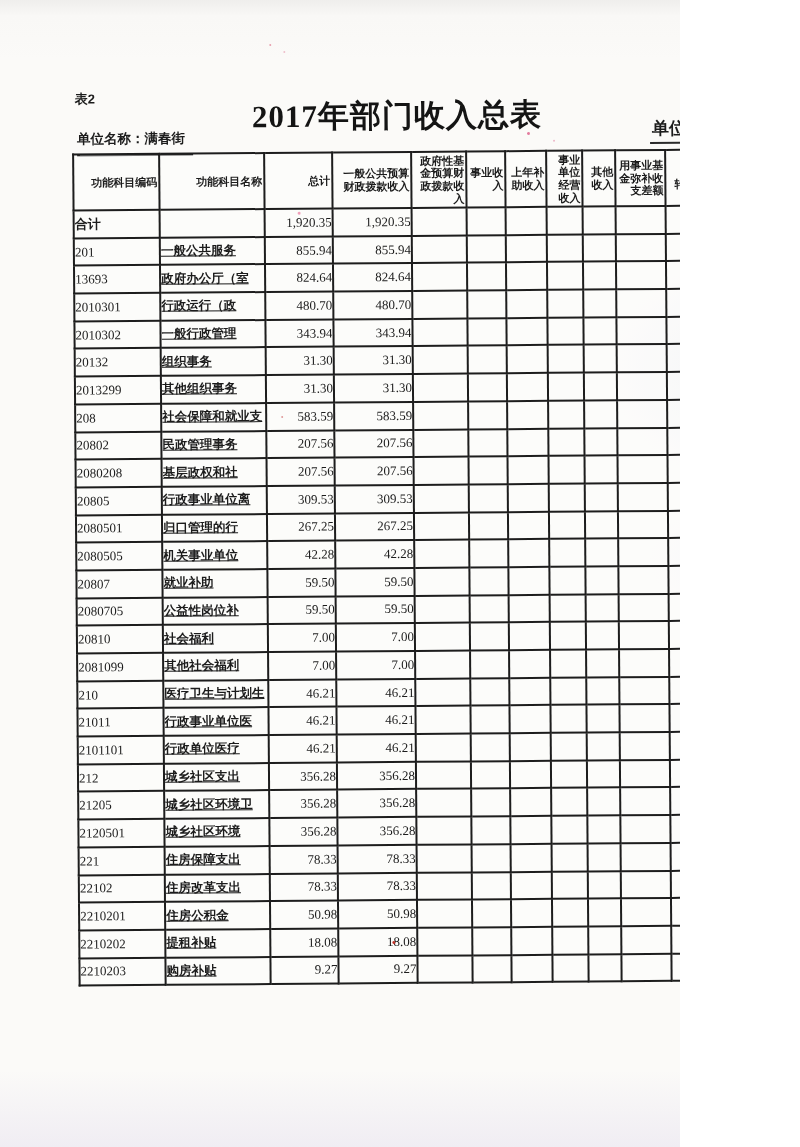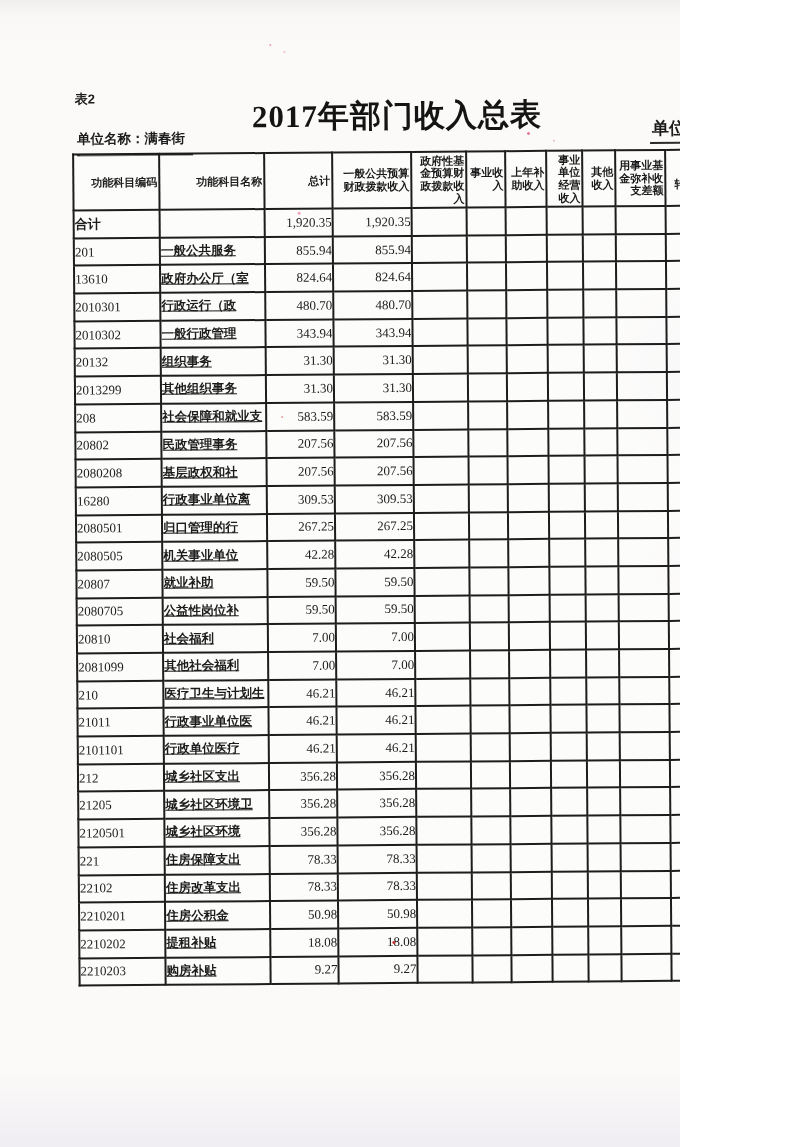--- a/index.html
+++ b/index.html
@@ -131,21 +131,21 @@
             <td class="num">855.94</td>
             <td class="num"></td>
             <td class="num"></td>
             <td class="num"></td>
             <td class="num"></td>
             <td class="num"></td>
             <td class="num"></td>
             <td class="num"></td>
           </tr>
           <tr>
-            <td class="code code-l1">13610</td>
+            <td class="code code-l1">13693</td>
             <td class="name name-l1">政府办公厅（室</td>
             <td class="num">824.64</td>
             <td class="num">824.64</td>
             <td class="num"></td>
             <td class="num"></td>
             <td class="num"></td>
             <td class="num"></td>
             <td class="num"></td>
             <td class="num"></td>
             <td class="num"></td>
@@ -235,21 +235,21 @@
             <td class="num">207.56</td>
             <td class="num"></td>
             <td class="num"></td>
             <td class="num"></td>
             <td class="num"></td>
             <td class="num"></td>
             <td class="num"></td>
             <td class="num"></td>
           </tr>
           <tr>
-            <td class="code code-l1">16280</td>
+            <td class="code code-l1">20805</td>
             <td class="name name-l1">行政事业单位离</td>
             <td class="num">309.53</td>
             <td class="num">309.53</td>
             <td class="num"></td>
             <td class="num"></td>
             <td class="num"></td>
             <td class="num"></td>
             <td class="num"></td>
             <td class="num"></td>
             <td class="num"></td>

